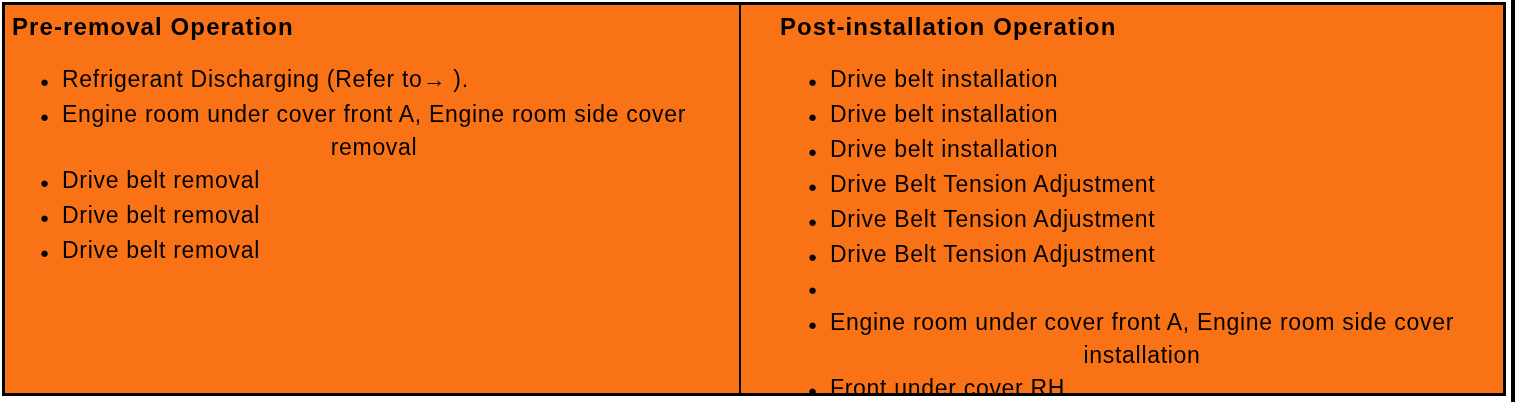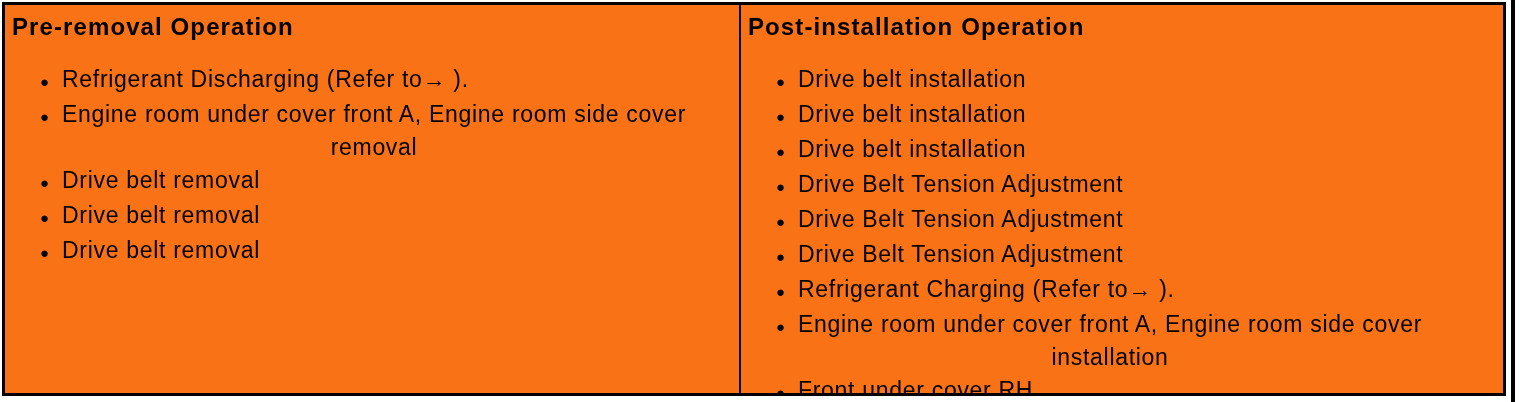--- a/index.html
+++ b/index.html
@@ -30,21 +30,21 @@
   .col {
     box-sizing: border-box;
     overflow: hidden;
   }
   .col-left { width: 734px; flex: none; }
   .col-divider {
     width: 2px;
     flex: none;
     background: #000000;
   }
-  .col-right { flex: 1; }
+  .col-right { flex: 1; padding-left: 32px; }
   .col-header {
     margin: 8px 0 0 7px;
     font-size: 24px;
     font-weight: bold;
     letter-spacing: 1.1px;
     line-height: 28px;
     white-space: nowrap;
   }
   .bullet-list {
     list-style: none;
@@ -131,21 +131,20 @@
         <li>
           <span class="bullet">●</span>
           <span class="item-text">Drive Belt Tension Adjustment</span>
         </li>
         <li>
           <span class="bullet">●</span>
           <span class="item-text">Drive Belt Tension Adjustment</span>
         </li>
         <li>
           <span class="bullet">●</span>
-          <span class="item-text">Refrigerant Charging (Refer to→ ).</span>
         </li>
         <li>
           <span class="bullet">●</span>
           <span class="item-text">Engine room under cover front A, Engine room side cover
 installation</span>
         </li>
         <li>
           <span class="bullet">●</span>
           <span class="item-text">Front under cover RH</span>
         </li>

